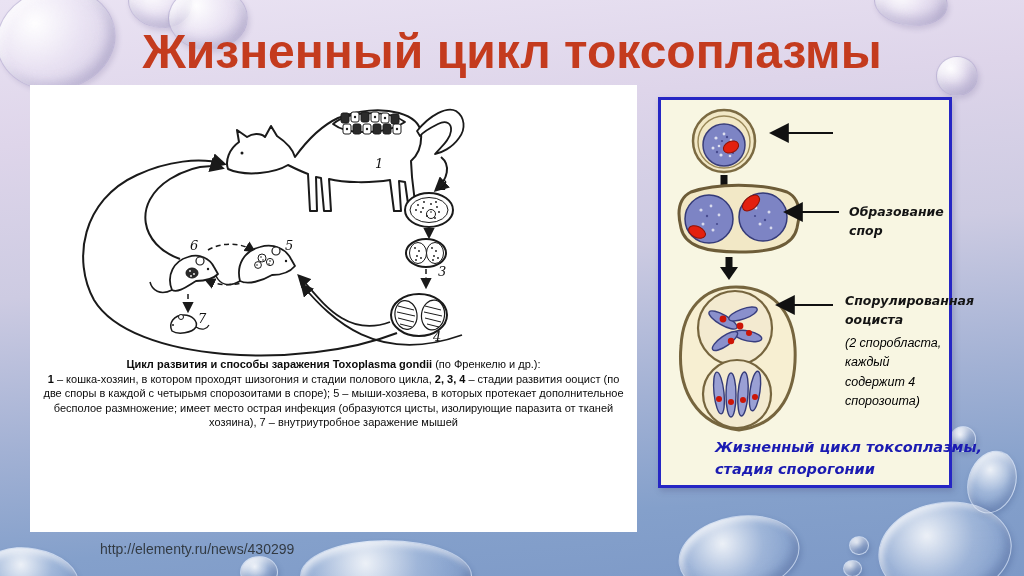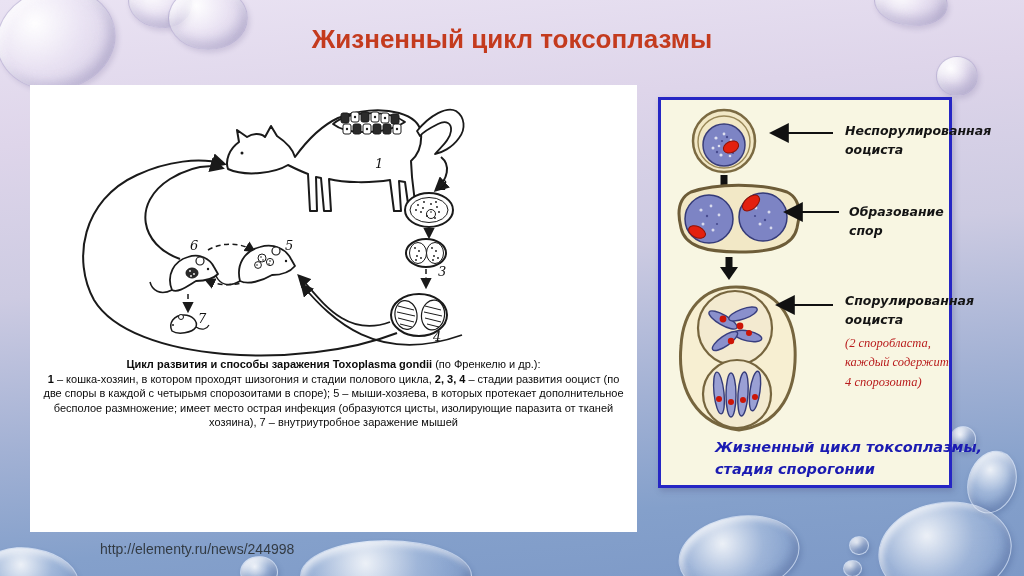--- a/index.html
+++ b/index.html
@@ -15,21 +15,21 @@
     border:1px solid rgba(170,160,200,.55);
     box-shadow:inset -5px -7px 12px rgba(130,120,170,.35),inset 3px 4px 8px rgba(255,255,255,.8),2px 3px 5px rgba(100,90,140,.18);
   }
   .bubble.blu{
     background:radial-gradient(circle at 38% 32%,rgba(255,255,255,.85),rgba(228,238,252,.3) 45%,rgba(185,205,235,.2) 70%,rgba(120,145,190,.55) 100%);
     border:1px solid rgba(235,243,255,.55);
     box-shadow:inset -4px -6px 10px rgba(85,110,160,.5),inset 3px 4px 6px rgba(255,255,255,.7),2px 3px 5px rgba(60,85,135,.25);
   }
   #title{
     position:absolute;left:0;top:24px;width:1024px;text-align:center;
-    font-size:26px;font-weight:bold;color:#c43b1e;letter-spacing:0;z-index:5;
+    font-size:48px;font-weight:bold;color:#c43b1e;letter-spacing:0;z-index:5;
   }
   
   #left-panel{
     position:absolute;left:30px;top:85px;width:607px;height:447px;background:#ffffff;z-index:4;
   }
   #diagram-svg{position:absolute;left:2px;top:0;}
   #left-caption{
     position:absolute;left:10px;top:272px;width:587px;text-align:center;
     font-size:11px;line-height:1.32;color:#0b0b0b;
   }
@@ -40,21 +40,21 @@
     background:#f8f6e2;border:3px solid #2626c4;box-sizing:border-box;
     box-shadow:2px 3px 6px rgba(60,60,110,.25);
   }
   #right-svg{position:absolute;left:0;top:0;}
   .stage-label{
     position:absolute;font-style:italic;font-weight:bold;font-size:12.5px;
     line-height:1.5;color:#141414;font-family:"DejaVu Sans",sans-serif;
   }
   .stage-note{
     position:absolute;font-style:italic;font-weight:normal;font-size:12.5px;
-    line-height:1.55;color:#b91c1c;font-family:Liberation Serif, serif;
+    line-height:1.55;color:#000000;font-family:Liberation Sans, sans-serif;
   }
   #right-caption{
     position:absolute;left:10px;top:336px;width:272px;
     font-style:italic;font-weight:bold;font-size:14.5px;line-height:1.55;
     color:#1b1bb2;font-family:"DejaVu Sans",sans-serif;margin-left:44px;
   }
   #source-url{
     position:absolute;left:100px;top:541px;font-size:14px;color:#333b44;z-index:5;
   }
   svg text.num{font-family:"DejaVu Serif",serif;font-style:italic;font-size:13px;fill:#111;}
@@ -336,21 +336,20 @@
         </g>
       </g>
 
       <g stroke="#111" fill="none">
         <path d="M172,33 L112,33" stroke-width="2.2" marker-end="url(#ah2)"></path>
         <path d="M178,112 L126,112" stroke-width="2.2" marker-end="url(#ah2)"></path>
         <path d="M172,205 L118,205" stroke-width="2.2" marker-end="url(#ah2)"></path>
       </g>
     </svg>
 
-    <div class="stage-label" style="left:184px;top:22px;width:104px;">Неспорулированная ооциста</div>
     <div class="stage-label" style="left:184px;top:192px;width:104px;">Спорулированная ооциста</div>
     <div class="stage-label" style="left:188px;top:103px;width:100px;">Образование спор</div>
     <div class="stage-note" style="left:184px;top:234px;width:104px;">(2 споробласта, каждый содержит 4  спорозоита)</div>
     <div id="right-caption">Жизненный цикл токсоплазмы, стадия спорогонии</div>
   </div>
 
-  <div id="source-url">http://elementy.ru/news/244998</div>
+  <div id="source-url">http://elementy.ru/news/430299</div>
 </div>
 
 </body></html>

